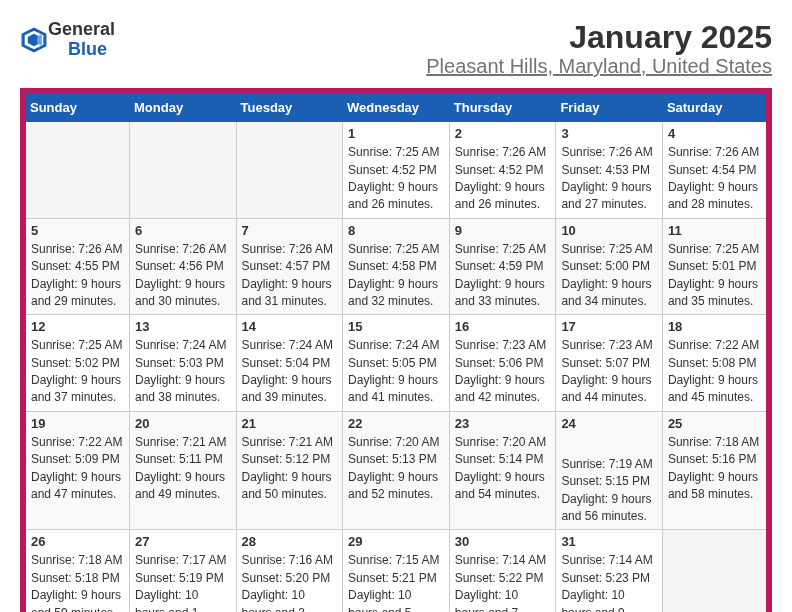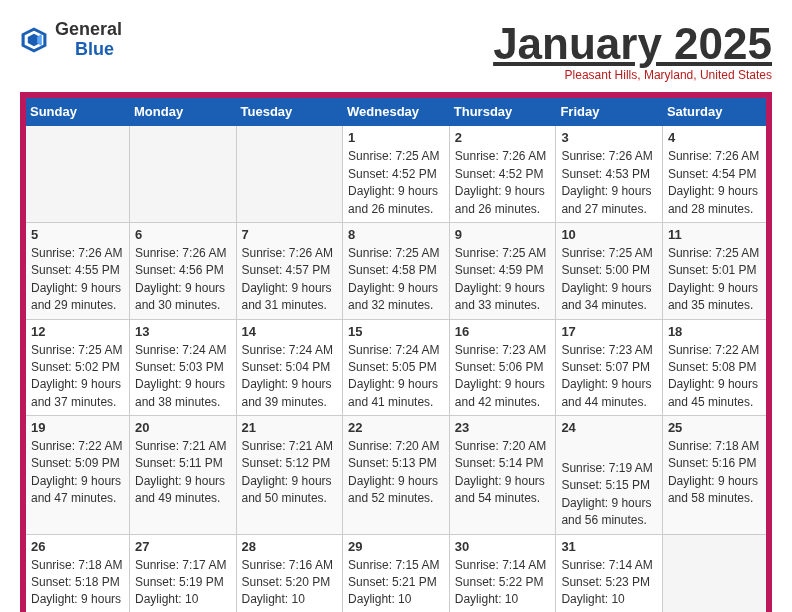--- a/index.html
+++ b/index.html
@@ -16,46 +16,46 @@
     }
     .header-area {
       display: flex;
       justify-content: space-between;
       align-items: flex-start;
       margin-bottom: 10px;
     }
     .logo {
       display: flex;
       align-items: center;
-      gap: 7px;
+      gap: 0;
     }
     .logo-text {
       font-size: 18px;
       font-weight: bold;
       line-height: 1.1;
     }
     .logo-general { color: #333; }
     .logo-blue { color: #1a5fb4; margin-left: 20px; }
     .logo-icon {
       width: 28px;
       height: 28px;
     }
     .title-area {
       text-align: right;
     }
     .month-title {
-      font-size: 44px;
+      font-size: 32px;
       font-weight: bold;
       color: #333;
       line-height: 1.1;
+    }
+    .location-title {
+      font-size: 20px;
+      color: #737373;
       text-decoration: underline;
-    }
-    .location-title {
-      font-size: 12px;
-      color: #b91c1c;
     }
     .calendar {
       width: 100%;
       border-collapse: collapse;
       border: 6px solid #be185d;
       padding-left: 32px;
     }
     .calendar th {
       background: #1a5fb4;
       color: #fff;

